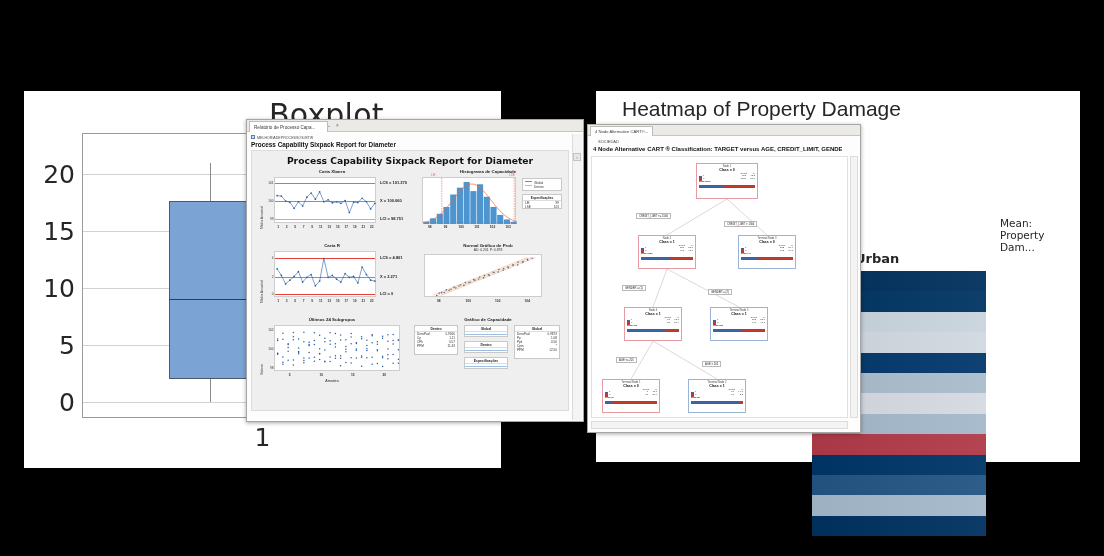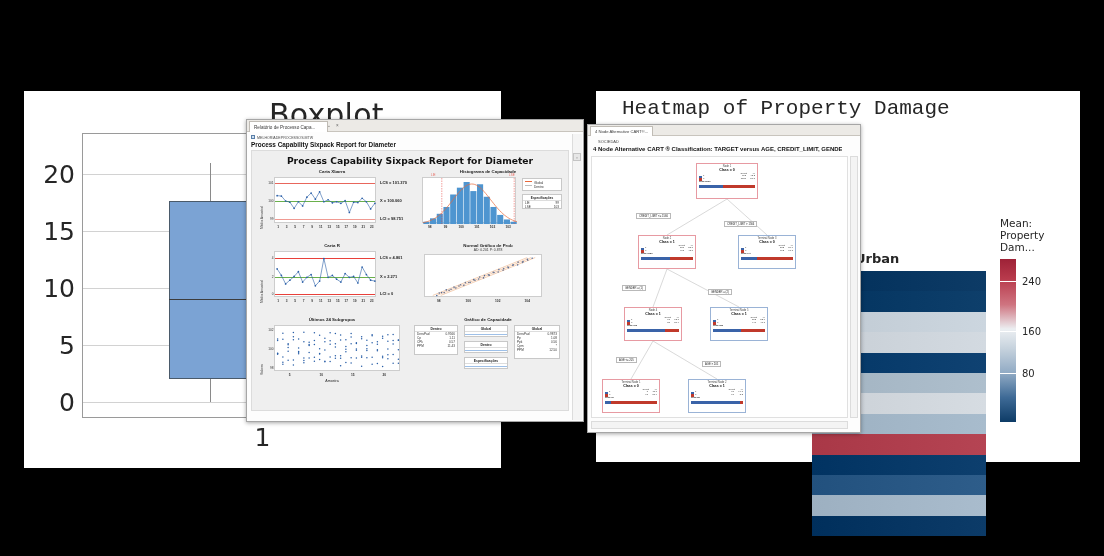--- a/index.html
+++ b/index.html
@@ -24,21 +24,21 @@
       font-size:25px; color:#262626; font-family:"DejaVu Sans", sans-serif; }
   .bp-box { position:absolute; background:#7ba3d4; border:1px solid #4a5a6a; }
   .bp-median { position:absolute; height:1px; background:#3c3c3c; }
   .bp-whisker { position:absolute; width:1px; background:#8a8a8a; }
   #bp-xlabel { position:absolute; left:0; right:0; top:332px; text-align:center;
       font-size:25px; color:#262626; font-family:"DejaVu Sans", sans-serif; }
 
   
   #heatmap-panel { left:596px; top:91px; width:484px; height:371px; }
   #heatmap-title { position:absolute; left:26px; top:6px; font-size:21px; color:#262626;
-      font-family:Liberation Mono, monospace; white-space:nowrap; }
+      font-family:Liberation Sans, sans-serif; white-space:nowrap; }
   #heatmap-colheader { position:absolute; left:259px; top:160px; font-size:13px; font-weight:bold;
       color:#262626; font-family:"DejaVu Sans", sans-serif; }
   #heatmap-grid { position:absolute; left:216px; top:180px; width:174px; }
   .hm-row { width:100%; height:20.4px; }
   #heatmap-legend { position:absolute; left:404px; top:126px; width:76px; }
   #legend-title { font-size:10.5px; color:#262626; line-height:12px; font-family:"DejaVu Sans", sans-serif; }
   #legend-bar-wrap { position:relative; margin-top:6px; height:163px; }
   #legend-bar { position:absolute; left:0; top:0; width:16px; height:163px;
       background:linear-gradient(to bottom,#9e2237 0%,#b83a4c 12%,#cf7480 28%,#eceff2 43%,
       #c6d2dd 55%,#90aac4 70%,#3e6a96 85%,#0d3b66 100%); }
@@ -165,29 +165,20 @@
         <div class="hm-row" style="background: linear-gradient(to right, rgb(1, 51, 98), rgb(13, 63, 110));"></div>
         <div class="hm-row" style="background: linear-gradient(to right, rgb(34, 81, 126), rgb(46, 93, 138));"></div>
         <div class="hm-row" style="background: linear-gradient(to right, rgb(157, 176, 193), rgb(169, 188, 205));"></div>
         <div class="hm-row" style="background: linear-gradient(to right, rgb(0, 47, 92), rgb(12, 59, 104));"></div>
       </div>
 
     <div id="heatmap-legend">
       <div id="legend-title">
         <div>Mean:</div>
         <div>Property Dam...</div>
-      </div>
-      <div id="legend-bar-wrap">
-        <div id="legend-bar"></div>
-        <div class="legend-notch" style="top:22px;"></div>
-        <div class="legend-notch" style="top:72px;"></div>
-        <div class="legend-notch" style="top:114px;"></div>
-        <div class="legend-tick" style="top:22px;">240</div>
-        <div class="legend-tick" style="top:72px;">160</div>
-        <div class="legend-tick" style="top:114px;">80</div>
       </div>
     </div>
   </div>
 
   <div class="panel" id="capability-window">
     <div class="mw-tabbar">
       <div class="mw-tab">
         <span>Relatório de Processo Capa...</span>
       </div>
       <span class="mw-tab-close" style="left:80px; right:auto;">⌄</span>

